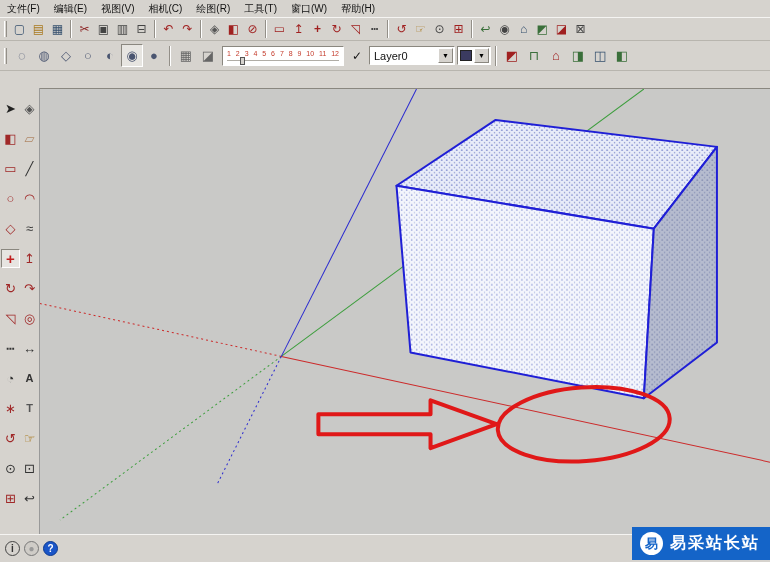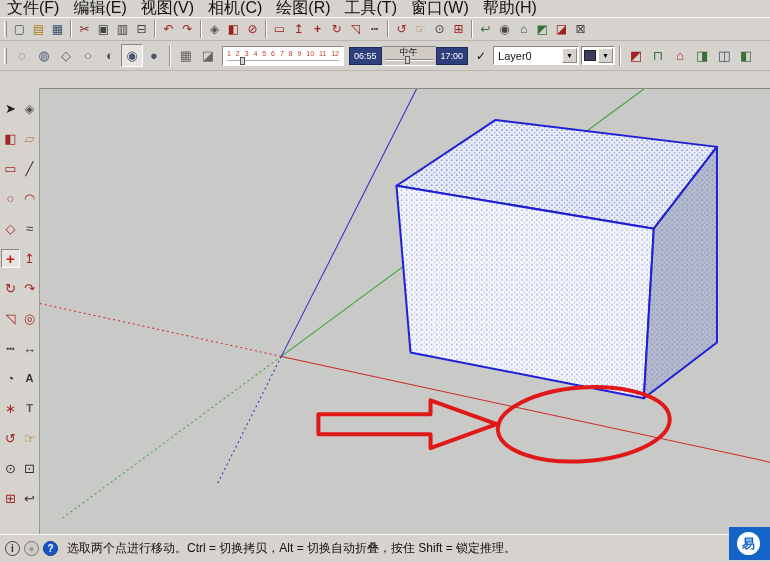--- a/index.html
+++ b/index.html
@@ -3,21 +3,21 @@
 <meta charset="utf-8">
 <style>
   *{box-sizing:border-box;margin:0;padding:0;}
   body{margin:0;font-family:"Liberation Sans","DejaVu Sans",sans-serif;background:#777;}
   .window{position:relative;width:770px;height:562px;background:#d6d3ce;overflow:hidden;}
 
   .titlebar{height:17px;background:linear-gradient(180deg,#b5281e,#8e130c);display:flex;align-items:center;gap:5px;padding:0 4px;}
   .title-icon{width:11px;height:11px;background:linear-gradient(135deg,#f5f5f5 45%,#cf3a22 45%);border:1px solid #6b0f08;flex:none;}
   .title-text{color:#fff;font-size:11px;font-weight:bold;}
 
-  .menubar{height:17px;display:flex;align-items:center;font-size:16px;background:#d6d3ce;color:#111;}
+  .menubar{height:17px;display:flex;align-items:center;font-size:10px;background:#d6d3ce;color:#111;}
   .menu-item{padding:0 7px;cursor:default;}
 
   .toolbar{display:flex;align-items:center;background:#d6d3ce;}
   .t1{height:24px;border-top:1px solid #f5f4f2;border-bottom:1px solid #b8b5ae;padding-left:1px;}
   .t2{height:30px;border-bottom:1px solid #b8b5ae;padding-left:1px;gap:1px;}
   .grip{width:3px;height:16px;margin:0 3px;border-left:1px solid #fff;border-right:1px solid #938f88;flex:none;}
   .t-item[data-kind="icon"]{display:inline-flex;align-items:center;justify-content:center;width:19px;height:19px;font-size:12px;flex:none;}
   .t-item[data-kind="sep"]{width:0;height:18px;border-left:1px solid #938f88;border-right:1px solid #fff;margin:0 3px;flex:none;}
   .t2group{display:inline-flex;align-items:center;}
   .t2-btn{display:inline-flex;align-items:center;justify-content:center;width:22px;height:23px;font-size:13px;border:1px solid transparent;flex:none;}
@@ -296,30 +296,20 @@
 
           <span class="month">11</span>
 
           <span class="month">12</span>
         </span>
       <span class="month-groove">
         <span class="month-handle"></span>
       </span>
     </span>
 
-    <span class="time-widget">
-      <span class="time-box">06:55</span>
-      <span class="time-mid">
-        <span class="noon">中午</span>
-        <span class="time-groove">
-          <span class="time-handle"></span>
-        </span>
-      </span>
-      <span class="time-box">17:00</span>
-    </span>
 
     <span class="check-btn">✓</span>
 
     <span class="combo">
       <span class="combo-text">Layer0</span>
       <span class="combo-arrow">▼</span>
     </span>
 
     <span class="mini-combo">
       <span class="swatch"></span>
@@ -518,20 +508,20 @@
         </span>
 
         <span class="status-circle" style="border:1px solid #777;color:#999;background:#cfccc7">
           <span class="glyph">●</span>
         </span>
 
         <span class="status-circle" style="background:#1a55c8;color:#fff;border:1px solid #0d3a90">
           <span class="glyph">?</span>
         </span>
       </span>
-    <span class="status-text">选取两个点进行移动。Ctrl = 切换拷贝，Alt = 切换自动折叠，按住 Shift = 锁定推理。</span>
   </div>
 
   <div class="watermark">
     <span class="wm-logo">易</span>
+    <span class="wm-text">易采站长站</span>
   </div>
 
 </div>
 
 </body></html>

